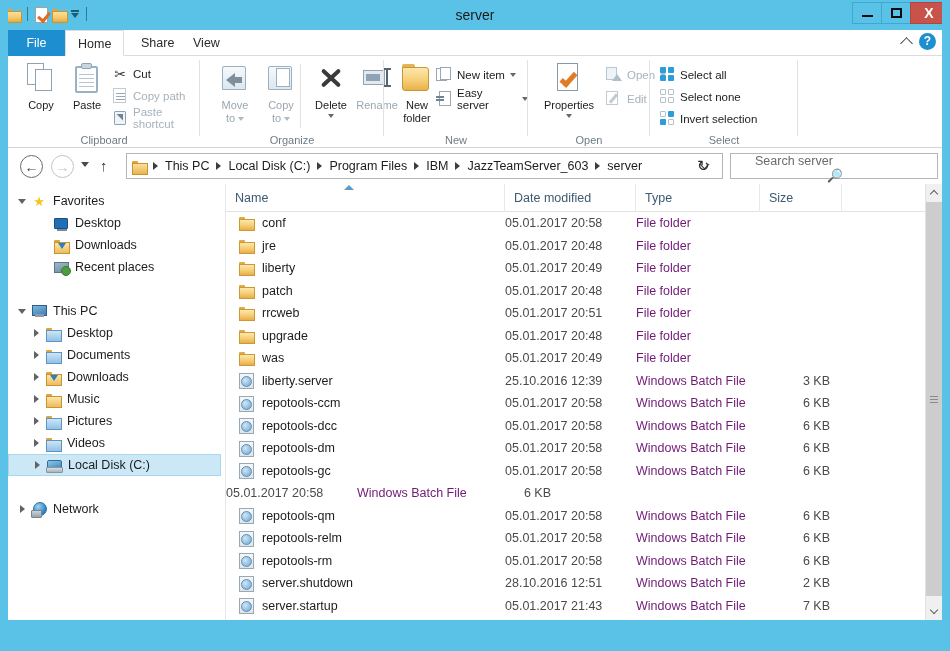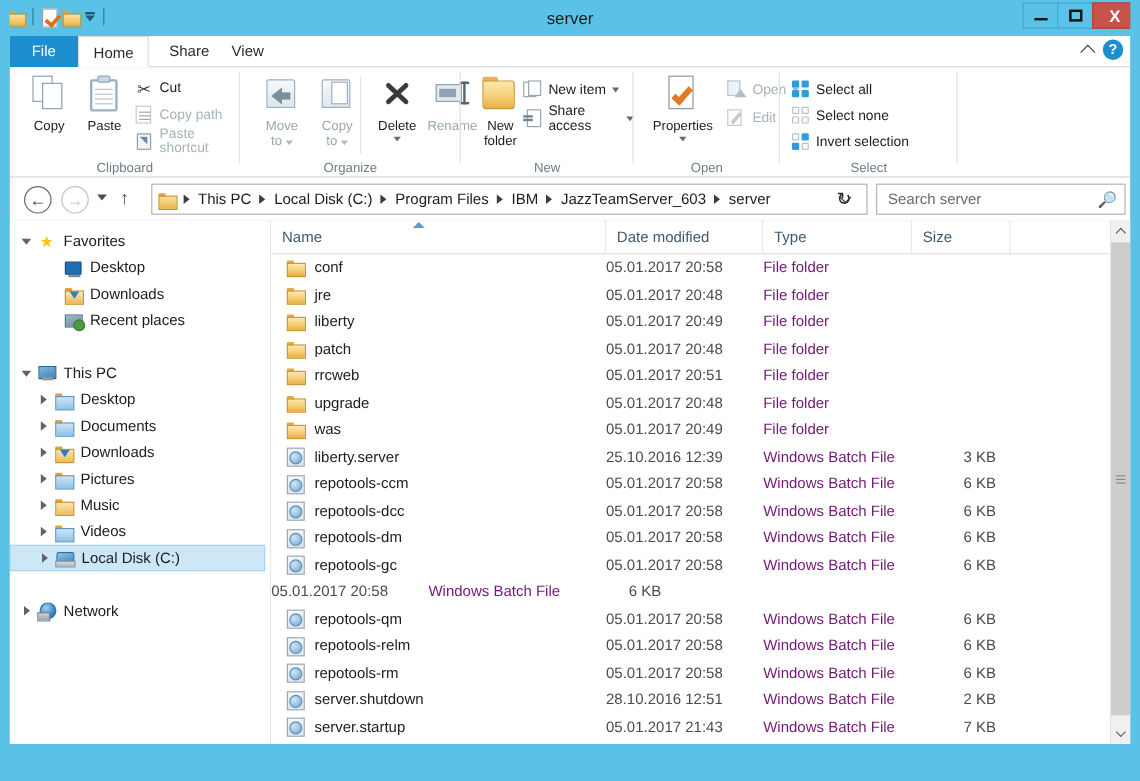--- a/index.html
+++ b/index.html
@@ -233,20 +233,21 @@
     margin-left: auto; width: 7px; height: 7px; border-right: 1.4px solid #3c3c3c;
     border-bottom: 1.4px solid #3c3c3c; transform: rotate(45deg); margin-right: 12px; margin-top: -3px;
   }
   .refresh-btn {
     position: absolute; left: 689px; top: 9px; font-size: 15px; color: #2b2b2b;
   }
   .searchbox {
     position: absolute; left: 722px; top: 5px; width: 208px; height: 26px;
     border: 1px solid #b5b5b5; background: #fff; display: flex; align-items: center;
     padding: 0 6px 0 9px;
+    flex-direction: column;
   }
   .searchbox input {
     border: 0; outline: 0; flex: 1; font-size: 12.5px; color: #1c1c1c;
     font-family: "Liberation Sans", sans-serif; background: transparent;
   }
   .searchbox input::placeholder { color: #6a6a6a; }
   .search-ico { font-size: 13px; color: #3a3a3a; transform: scaleX(-1); }
 
   
   .body {
@@ -552,21 +553,21 @@
           </span>
         <span>New item</span>
         <span class="mini-arrow"></span>
       </div>
       <div class="small-item" style="left:52px;top:33px;">
         <span class="mi">
             <span class="mi-box" style="left:3px;top:0;width:12px;height:15px;"></span>
             <span style="position:absolute;left:0;top:5px;width:8px;height:2px;background:#6f8496;"></span>
             <span style="position:absolute;left:0;top:8px;width:8px;height:2px;background:#6f8496;"></span>
           </span>
-        <span>Share access</span>
+        <span>Easy server</span>
         <span class="mini-arrow"></span>
       </div>
       <div class="rgroup-label">New</div>
       <div class="rgroup-sep" style="left:143px;"></div>
     </div>
 
     <div class="rgroup" style="left:520px;width:122px;">
       <div class="big-btn" style="left:8px;width:66px;">
         <div class="glyph">
             <div class="g-props">
@@ -735,33 +736,33 @@
             </span>
           </span>
         <span class="tlabel">Downloads</span>
       </div>
 
       <div class="tnode" style="padding-left:20px;">
         <span class="tw">
             <i class="exp"></i>
           </span>
         <span class="ti">
-            <span class="ti-fold blue"></span>
-          </span>
-        <span class="tlabel">Pictures</span>
+            <span class="ti-fold"></span>
+          </span>
+        <span class="tlabel">Music</span>
       </div>
 
       <div class="tnode" style="padding-left:20px;">
         <span class="tw">
             <i class="exp"></i>
           </span>
         <span class="ti">
-            <span class="ti-fold"></span>
-          </span>
-        <span class="tlabel">Music</span>
+            <span class="ti-fold blue"></span>
+          </span>
+        <span class="tlabel">Pictures</span>
       </div>
 
       <div class="tnode" style="padding-left:20px;">
         <span class="tw">
             <i class="exp"></i>
           </span>
         <span class="ti">
             <span class="ti-fold blue"></span>
           </span>
         <span class="tlabel">Videos</span>

